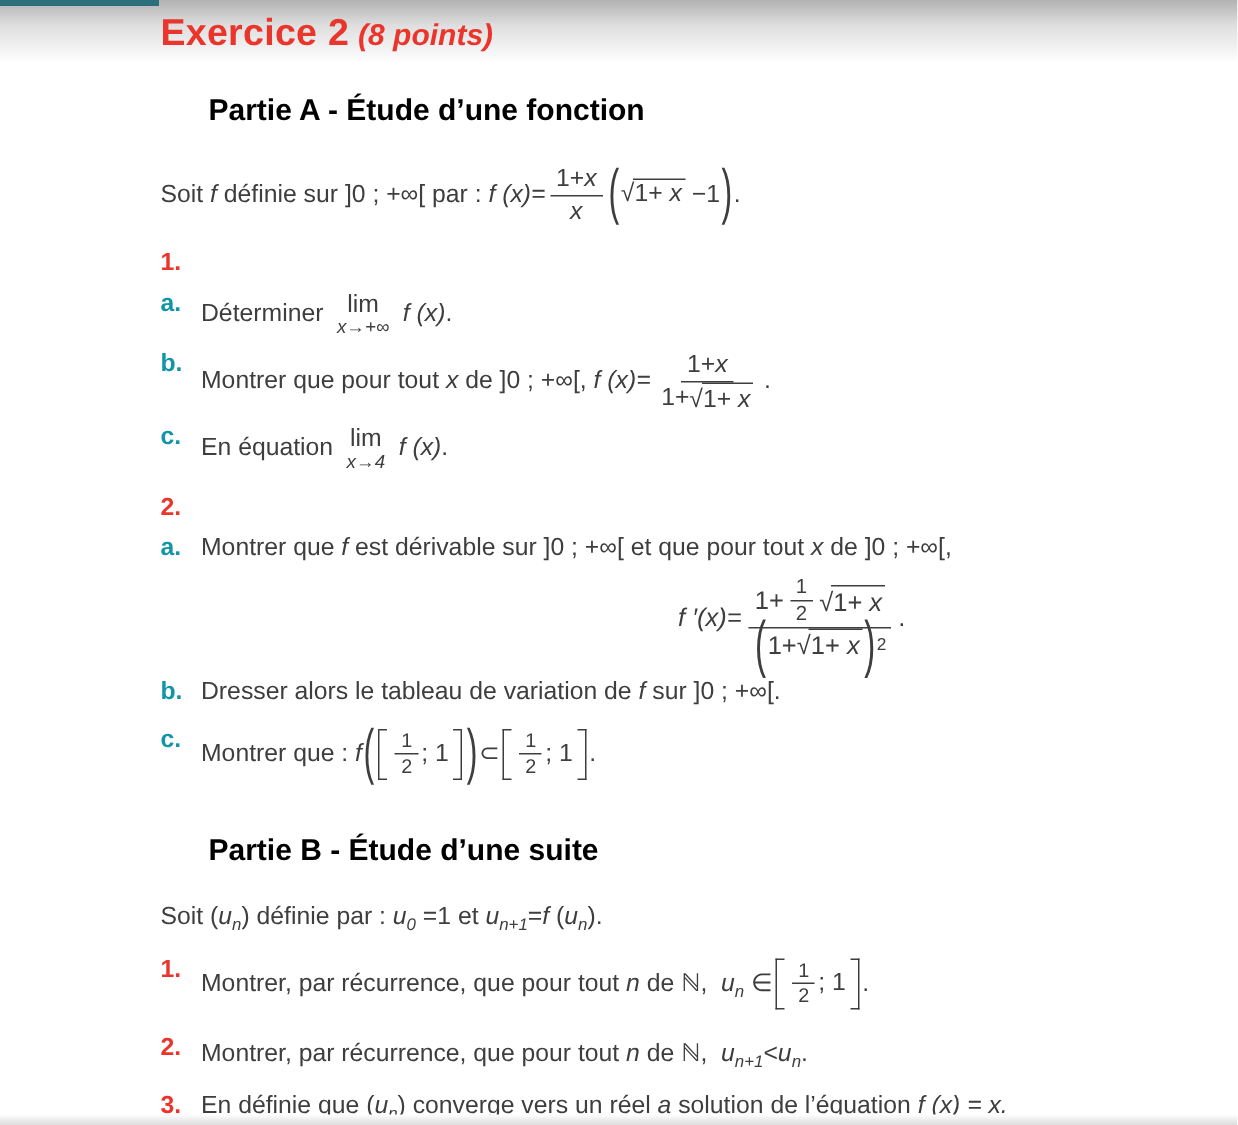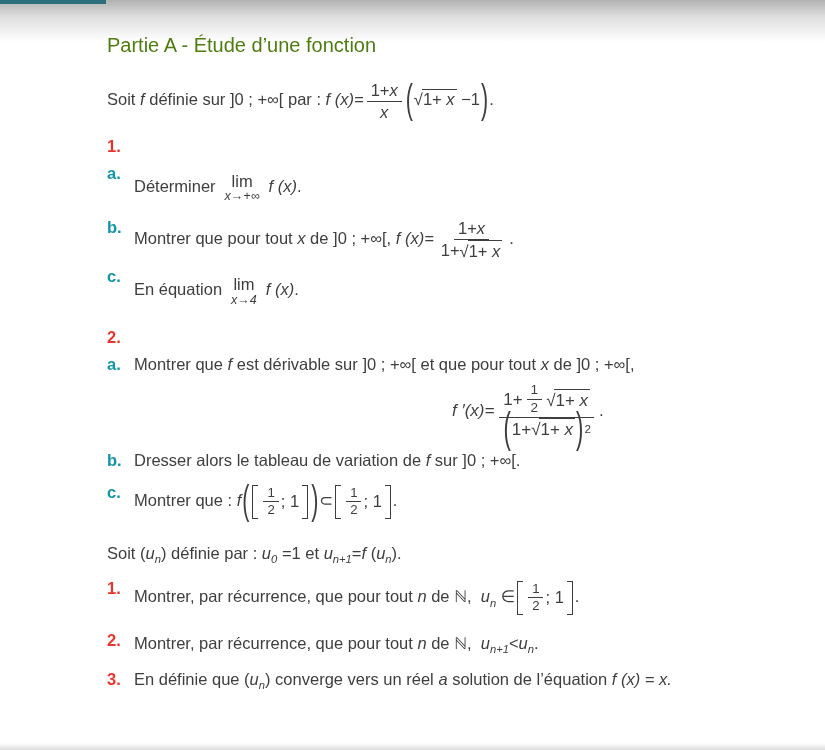--- a/index.html
+++ b/index.html
@@ -12,21 +12,21 @@
     background:linear-gradient(to bottom,#b2b2b2 0%,#dedede 40%,#ffffff 100%);}
   .gradient-bottom{position:absolute;bottom:0;left:0;right:0;height:7px;
     background:linear-gradient(to bottom,#ffffff 0%,#dcdcdc 100%);}
   .teal-bar{position:absolute;top:0;left:0;width:106px;height:4px;background:#2a6f7a;}
   .content{position:relative;padding:8px 12px 0 107px;}
 
   .title-line{margin:0;}
   .ex-title{color:#e9352c;font-weight:bold;font-size:25px;letter-spacing:.2px;}
   .ex-points{color:#e9352c;font-weight:bold;font-style:italic;font-size:20px;margin-left:6px;}
 
-  .part-heading{color:#4d7c0f;font-weight:normal;font-size:20px;margin-top:26px;}
+  .part-heading{color:#000000;font-weight:bold;font-size:20px;margin-top:26px;margin-left:32px;}
   .part-heading.b{margin-top:34px;}
 
   .line{margin-top:23px;}
   .item{display:flex;align-items:flex-start;margin-top:12px;}
   .item .lbl{flex:0 0 27px;font-weight:bold;}
   .lbl-red{color:#e9352c;font-weight:bold;}
   .lbl-teal{color:#1295a6;font-weight:bold;}
   .item .body{flex:1;}
 
   .mi{font-style:italic;}
@@ -39,21 +39,21 @@
   .frac .top{border-bottom:1.5px solid currentColor;padding:0 4px;display:inline-flex;align-items:center;justify-content:center;}
   .frac .bot{padding:0 4px;display:inline-flex;align-items:center;justify-content:center;}
   .frac.small{font-size:80%;margin:0 2px;vertical-align:middle;}
 
   
   .sqrt{display:inline-flex;align-items:baseline;white-space:nowrap;}
   .sqrt .bar{border-top:1.5px solid currentColor;margin-left:-1px;padding:0 2px 0 1px;}
 
   
   .lim{display:inline-flex;flex-direction:column;align-items:center;
-    vertical-align:middle;margin:8px 9px;line-height:1.1;}
+    vertical-align:middle;margin:1px 9px;line-height:1.1;}
   .lim .under{font-size:12.5px;font-style:italic;}
 
   
   .iv{display:inline-flex;align-items:center;vertical-align:middle;margin:0 2px;padding:2px 0;}
   .iv .b{align-self:stretch;width:5px;border:1.7px solid currentColor;}
   .iv .bl{border-right:0;margin-right:3px;}
   .iv .br{border-left:0;margin-left:3px;}
 
   
   .bp{display:inline-block;transform:scaleY(1.9);font-size:1.3em;font-weight:300;
@@ -64,20 +64,23 @@
   .center-formula .frac{margin:0 4px;}
 </style>
 </head>
 <body>
 
 <div class="gradient-top"></div>
 <div class="teal-bar"></div>
 
 <div class="content">
 
+  <div class="title-line">
+    <span class="ex-title">Exercice 2</span><span class="ex-points">(8 points)</span>
+  </div>
 
   <div class="part-heading">Partie A - Étude d’une fonction</div>
 
   <div class="line">
     <span>Soit </span><span class="mi">f</span><span> définie sur </span><span>]0 ; +∞[</span><span> par : </span><span class="mi">f (x)=</span><span class="frac">
         <span class="top">
           <span>1+ </span>
           <span class="mi">x</span>
         </span>
         <span class="bot mi">x</span>
@@ -192,20 +195,21 @@
           <span class="frac small">
             <span class="top">1</span>
             <span class="bot">2</span>
           </span>
           <span> ; 1</span>
           <span class="b br"></span>
         </span><span>.</span>
     </span>
   </div>
 
+  <div class="part-heading b">Partie B - Étude d’une suite</div>
 
   <div class="line">
     <span>Soit </span><span>(</span><span class="mi">u</span><sub>n</sub><span>)</span><span> définie par : </span><span class="mi">u</span><sub>0</sub><span> =1</span><span> et </span><span class="mi">u</span><sub>n+1</sub><span>=</span><span class="mi">f </span><span>(</span><span class="mi">u</span><sub>n</sub><span>)</span><span>.</span>
   </div>
 
   <div class="item" style="margin-top:16px;">
     <span class="lbl lbl-red">1.</span>
     <span class="body">
       <span>Montrer, par récurrence, que pour tout </span><span class="mi">n</span><span> de </span><span>ℕ,</span>&nbsp;&nbsp;<span class="mi">u</span><sub>n</sub><span> ∈</span><span class="iv">
           <span class="b bl"></span>

